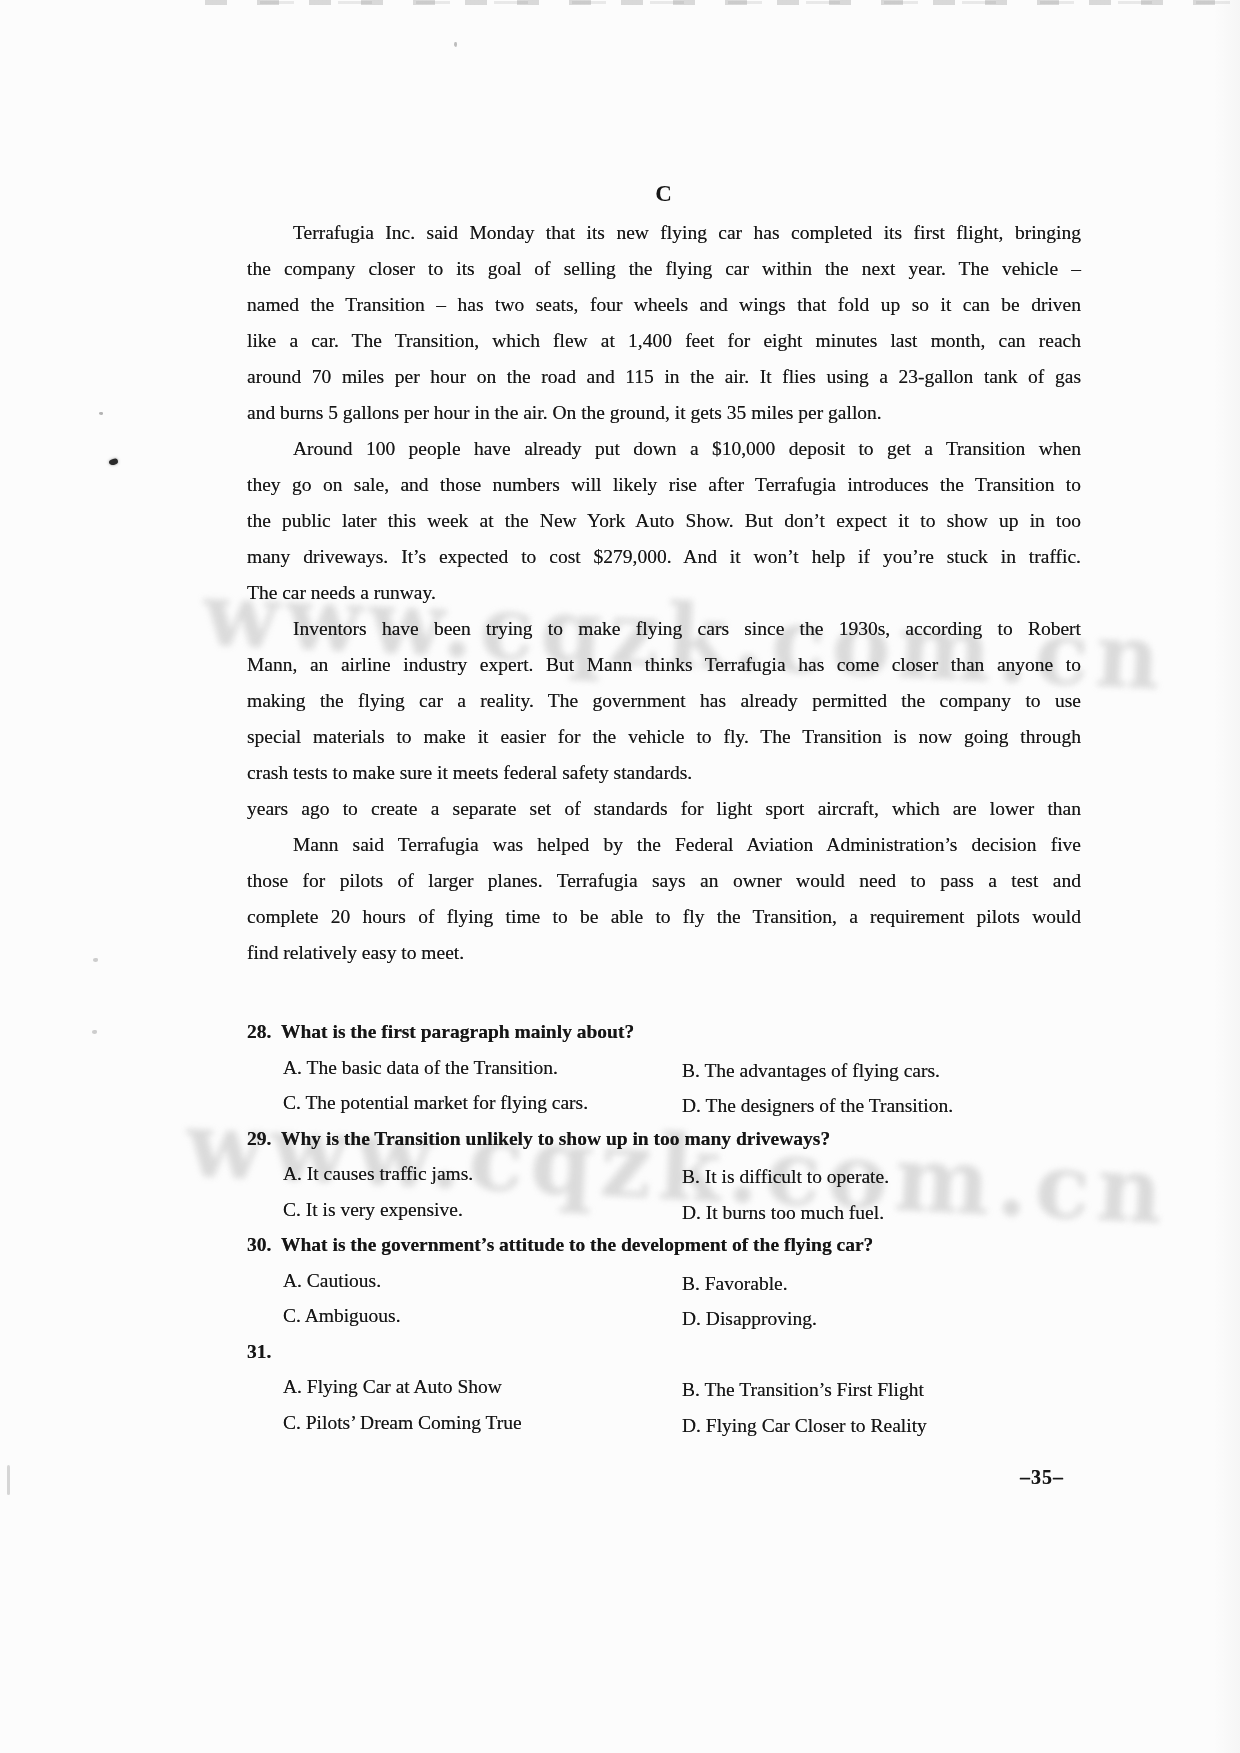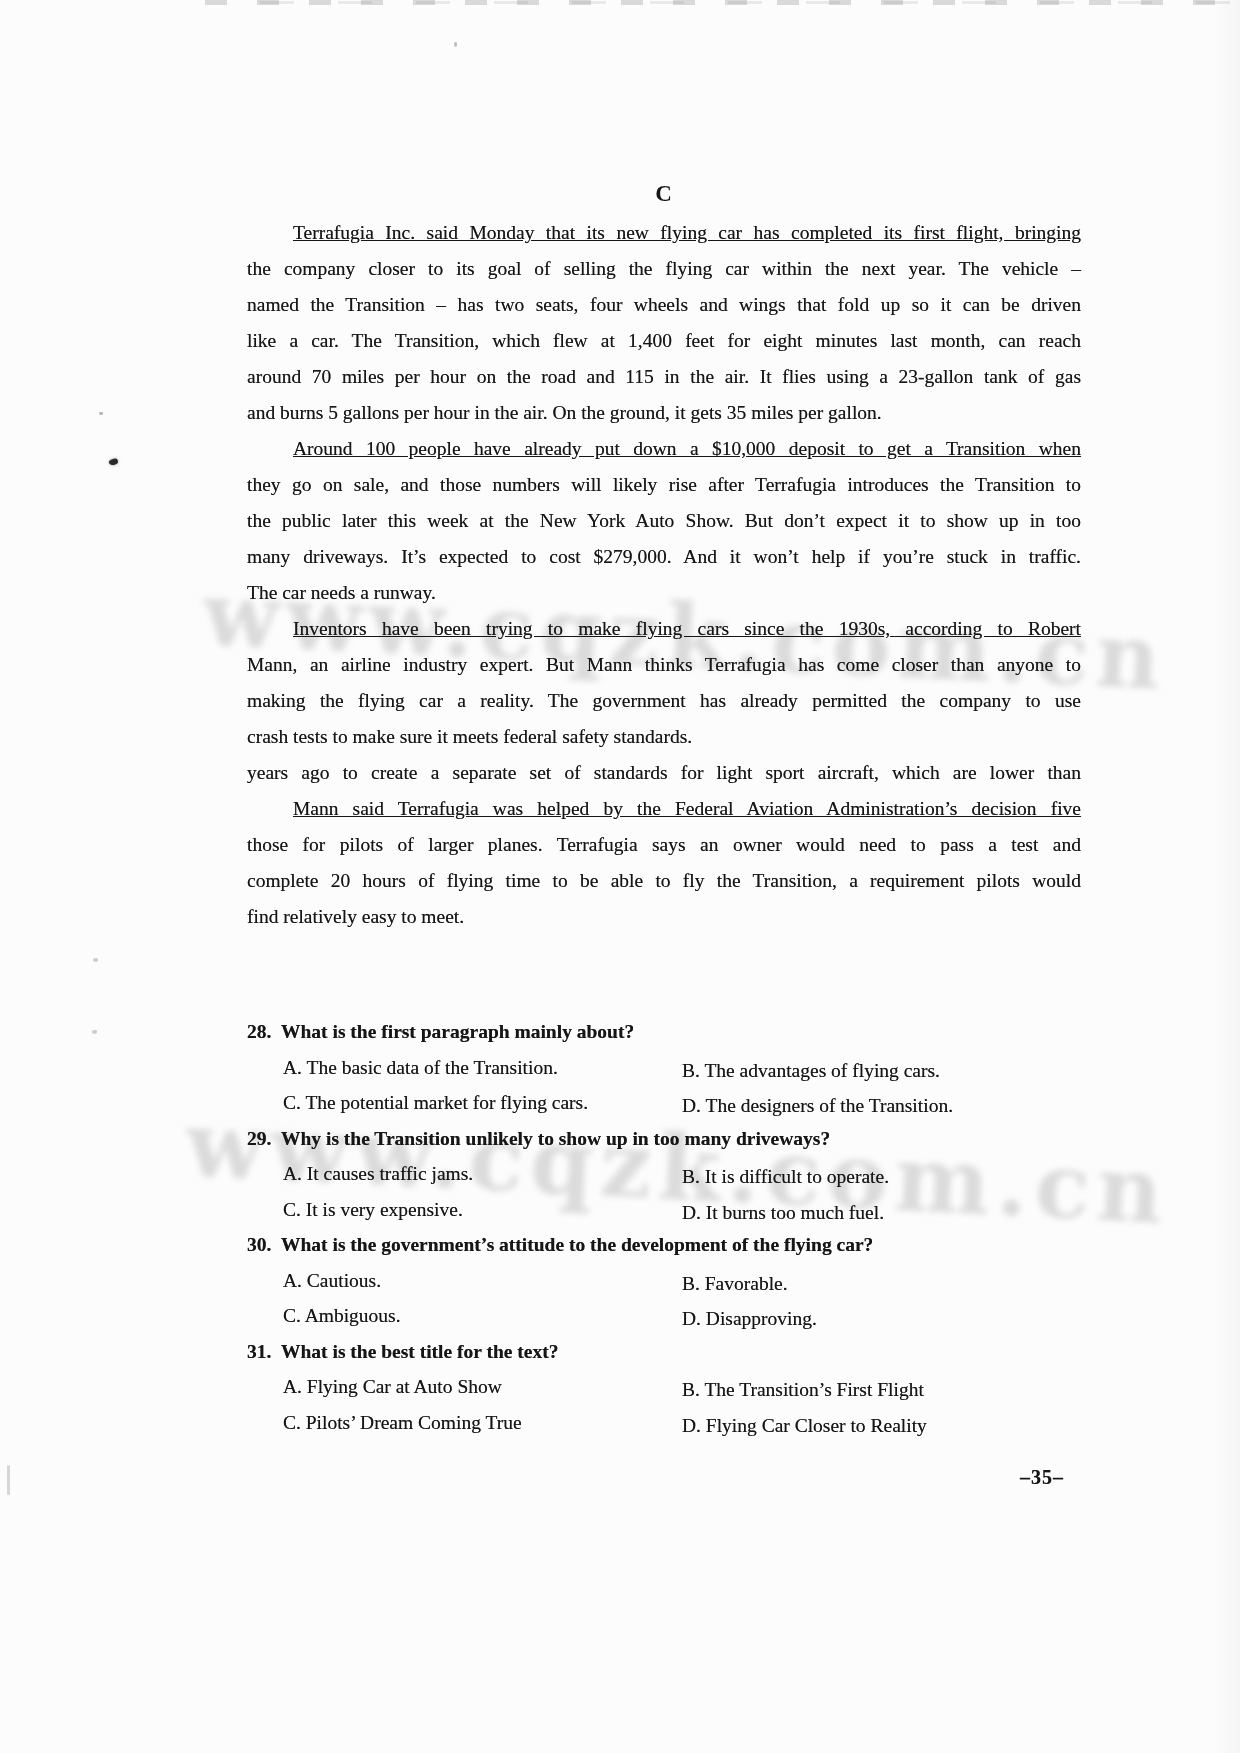--- a/index.html
+++ b/index.html
@@ -56,21 +56,21 @@
     text-align:center; font-weight:bold; font-size:23px;
     letter-spacing:1px;
   }
   .pline {
     height:36px; line-height:36px;
     font-size:19.5px;
     text-align:justify; text-align-last:justify;
     white-space:normal;
     text-shadow:0 0 .6px rgba(25,25,25,.65);
   }
-  .pline.first { padding-left:46px;text-decoration:underline; }
+  .pline.first { padding-left:46px; }
   .pline.last  { text-align-last:left; }
 
   
   .questions {
     position:absolute; left:247px; top:1014px; width:870px;
     font-size:19.5px;
     text-shadow:0 0 .6px rgba(25,25,25,.65);
   }
   .qline  { height:35.5px; line-height:35.5px; display:flex;font-weight:bold; }
   .qnum   { width:34px; flex:0 0 34px; }
@@ -119,20 +119,21 @@
       <div class="pline">they go on sale, and those numbers will likely rise after Terrafugia introduces the Transition to</div>
       <div class="pline">the public later this week at the New York Auto Show. But don’t expect it to show up in too</div>
       <div class="pline">many driveways. It’s expected to cost $279,000. And it won’t help if you’re stuck in traffic.</div>
       <div class="pline last">The car needs a runway.</div>
     </div>
 
     <div>
       <div class="pline first">Inventors have been trying to make flying cars since the 1930s, according to Robert</div>
       <div class="pline">Mann, an airline industry expert. But Mann thinks Terrafugia has come closer than anyone to</div>
       <div class="pline">making the flying car a reality. The government has already permitted the company to use</div>
+      <div class="pline">special materials to make it easier for the vehicle to fly. The Transition is now going through</div>
       <div class="pline last">crash tests to make sure it meets federal safety standards.</div>
     </div>
 
     <div>
       <div class="pline">years ago to create a separate set of standards for light sport aircraft, which are lower than</div>
       <div class="pline first">Mann said Terrafugia was helped by the Federal Aviation Administration’s decision five</div>
       <div class="pline">those for pilots of larger planes. Terrafugia says an owner would need to pass a test and</div>
       <div class="pline">complete 20 hours of flying time to be able to fly the Transition, a requirement pilots would</div>
       <div class="pline last">find relatively easy to meet.</div>
     </div>
@@ -174,21 +175,20 @@
       <span class="opt-left">A. Cautious.</span>
       <span class="opt-right">B. Favorable.</span>
     </div>
     <div class="optrow">
       <span class="opt-left">C. Ambiguous.</span>
       <span class="opt-right">D. Disapproving.</span>
     </div>
 
     <div class="qline">
       <span class="qnum">31.</span>
-      <span>What is the best title for the text?</span>
     </div>
     <div class="optrow">
       <span class="opt-left">A. Flying Car at Auto Show</span>
       <span class="opt-right">B. The Transition’s First Flight</span>
     </div>
     <div class="optrow">
       <span class="opt-left">C. Pilots’ Dream Coming True</span>
       <span class="opt-right">D. Flying Car Closer to Reality</span>
     </div>
 

